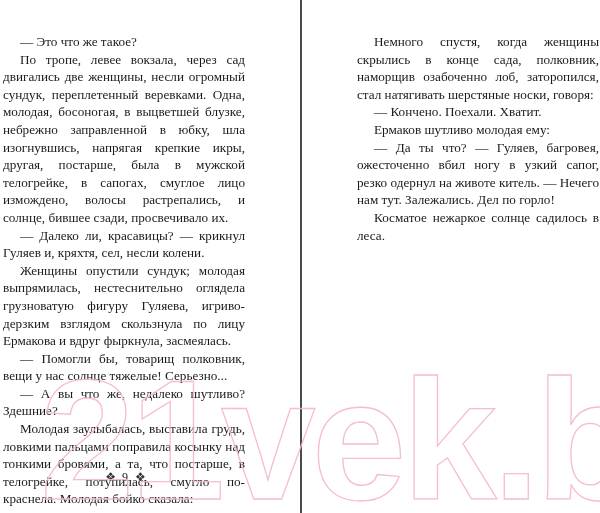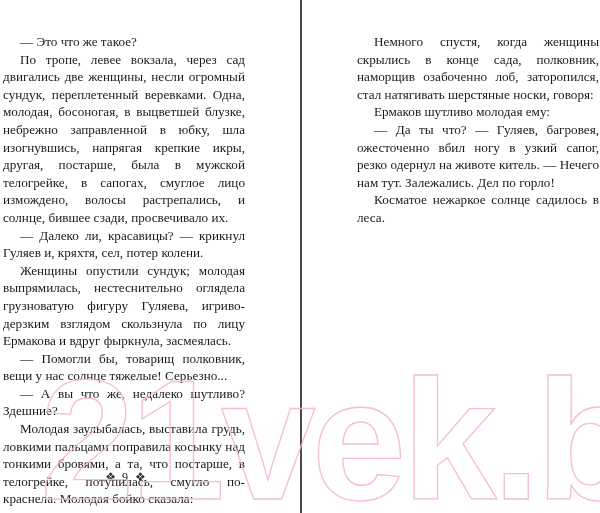--- a/index.html
+++ b/index.html
@@ -44,39 +44,40 @@
   </style>
 </head>
 <body>
 
 <div class="spread">
 
   <div class="page page-left">
     <div class="text">
       <p>— Это что же такое?</p>
       <p>По тропе, левее вокзала, через сад двигались две женщины, несли огромный сундук, переплетенный ве­ревками. Одна, молодая, босоногая, в выцветшей блу­зке, небрежно заправленной в юбку, шла изогнувшись, напрягая крепкие икры, другая, постарше, была в муж­ской телогрейке, в сапогах, смуглое лицо измождено, волосы растрепались, и солнце, бившее сзади, просве­чивало их.</p>
-      <p>— Далеко ли, красавицы? — крикнул Гуляев и, кряхтя, сел, потер колени.</p>
+      <p>— Далеко ли, красавицы? — крикнул Гуляев и, кряхтя, сел, несли колени.</p>
       <p>Женщины опустили сундук; молодая выпрямилась, нестеснительно оглядела грузноватую фигуру Гуляева, игриво-дерзким взглядом скользнула по лицу Ермако­ва и вдруг фыркнула, засмеялась.</p>
       <p>— Помогли бы, товарищ полковник, вещи у нас солнце тяжелые! Серьезно...</p>
       <p>— А вы что же, недалеко шутливо? Здешние?</p>
       <p>Молодая заулыбалась, выставила грудь, ловкими пальцами поправила косынку над тонкими бровями, а та, что постарше, в телогрейке, потупилась, смугло по­краснела. Молодая бойко сказала:</p>
 
     </div>
     <div class="folio">
       <span class="ornament">❖</span>
       <span>9</span>
       <span class="ornament">❖</span>
     </div>
   </div>
 
   <div class="gutter"></div>
 
   <div class="page page-right">
     <div class="text">
       <p>Немного спустя, когда женщины скрылись в конце сада, полковник, наморщив озабоченно лоб, заторо­пился, стал натягивать шерстяные носки, говоря:</p>
+      <p>— Кончено. Поехали. Хватит.</p>
       <p>Ермаков шутливо молодая ему:</p>
       <p>— Да ты что? — Гуляев, багровея, ожесточенно вбил ногу в узкий сапог, резко одернул на животе ки­тель. — Нечего нам тут. Залежались. Дел по горло!</p>
       <p>Косматое нежаркое солнце садилось в леса.</p>
     </div>
   </div>
 
   <div class="watermark">21vek.by</div>
 </div>
 
 </body></html>

